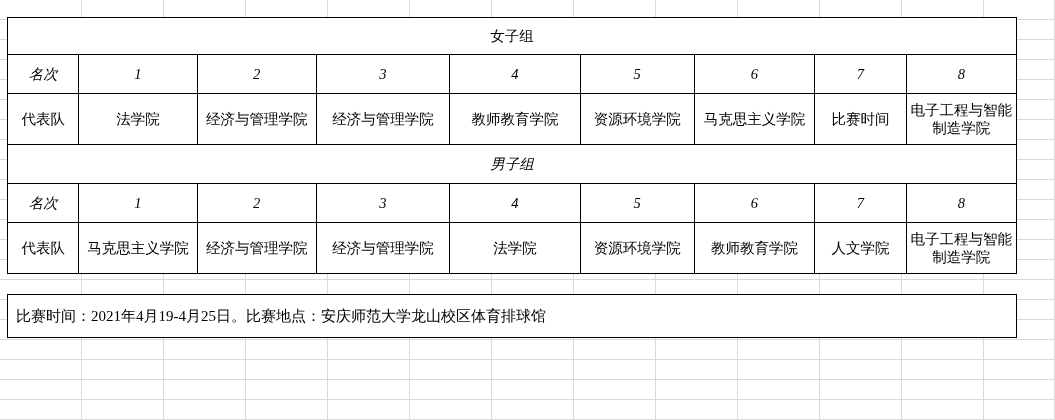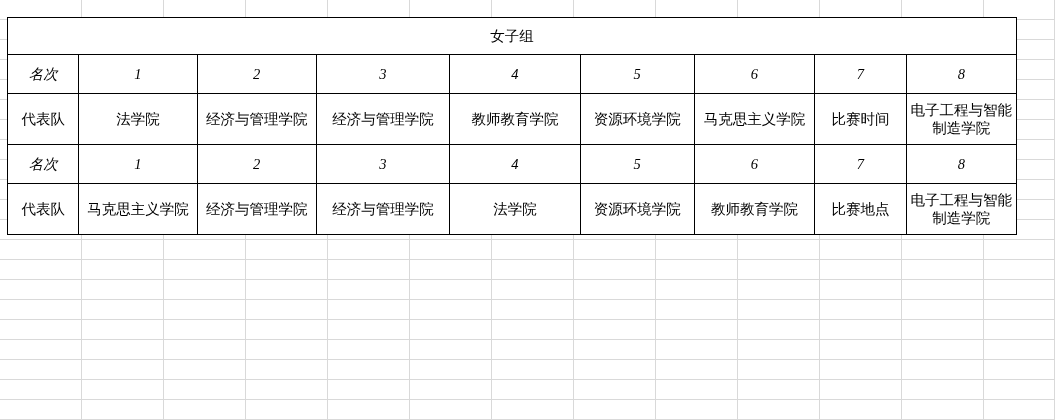--- a/index.html
+++ b/index.html
@@ -127,38 +127,48 @@
         <td>法学院</td>
         <td>经济与管理学院</td>
         <td>经济与管理学院</td>
         <td>教师教育学院</td>
         <td>资源环境学院</td>
         <td>马克思主义学院</td>
         <td>比赛时间</td>
         <td>电子工程与智能制造学院</td>
       </tr>
       <tr class="row-rank">
+        <td class="group-title" colspan="9">男子组</td>
+      </tr>
+      <tr class="row-rank">
         <td>名次</td>
         <td>1</td>
         <td>2</td>
         <td>3</td>
         <td>4</td>
         <td>5</td>
         <td>6</td>
         <td>7</td>
         <td>8</td>
       </tr>
       <tr class="row-team">
         <td>代表队</td>
         <td>马克思主义学院</td>
         <td>经济与管理学院</td>
         <td>经济与管理学院</td>
         <td>法学院</td>
         <td>资源环境学院</td>
         <td>教师教育学院</td>
-        <td>比赛地点</td>
+        <td>人文学院</td>
         <td>电子工程与智能制造学院</td>
       </tr>
     </tbody>
   </table>
 
+  <table class="footer-table">
+    <tbody>
+      <tr>
+        <td>比赛时间：2021年4月19-4月25日。比赛地点：安庆师范大学龙山校区体育排球馆</td>
+      </tr>
+    </tbody>
+  </table>
 
 </div>
 
 </body></html>

